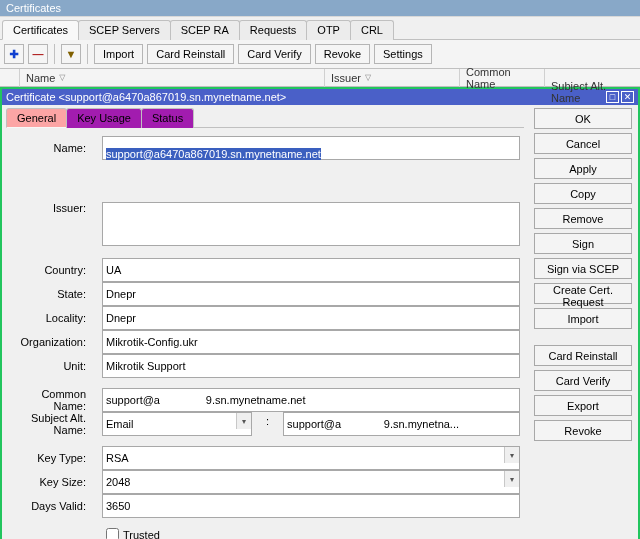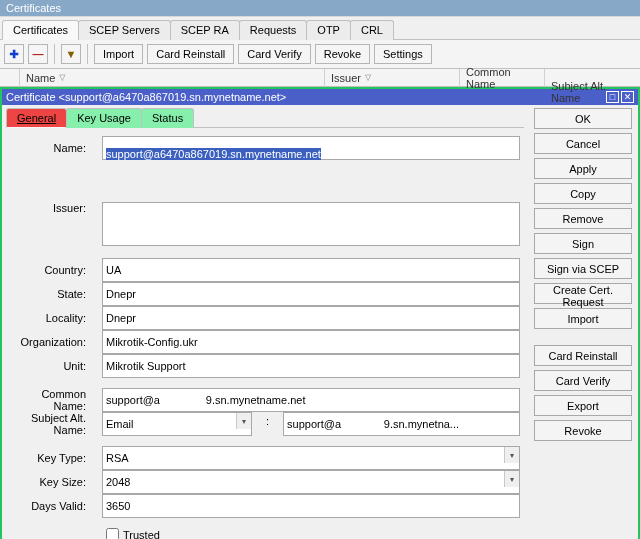--- a/index.html
+++ b/index.html
@@ -121,25 +121,25 @@
     background:#f4f4f4;
     height:21px;
     font:inherit;
     cursor:default;
   }
   
   .itabs { display:flex; border-bottom:1px solid #c0c0c0; }
   .itabs .tab {
     padding:3px 10px;
     border:1px solid #c0c0c0; border-bottom:none;
-    background:#86efac;
+    background:#a21caf;
     margin-right:-1px; margin-bottom:-1px;
     border-radius:3px 3px 0 0;
   }
-  .itabs .tab.active { background:#ef4444; border-bottom:1px solid #f8f8f8;text-decoration:underline;}
+  .itabs .tab.active { background:#fca5a5; border-bottom:1px solid #f8f8f8;}
   
   .form { padding:8px 4px 4px 4px; }
   .row { display:flex; align-items:center; height:24px; }
   .row.tall { height:48px; align-items:flex-start; padding-top:2px;margin-top:40px;}
   .lbl { width:92px; text-align:right; padding-right:16px; color:#000;}
   .fld {
     flex:1;
     border:1px solid #a8a8a8;
     height:18px;
     padding:11px 3px;

